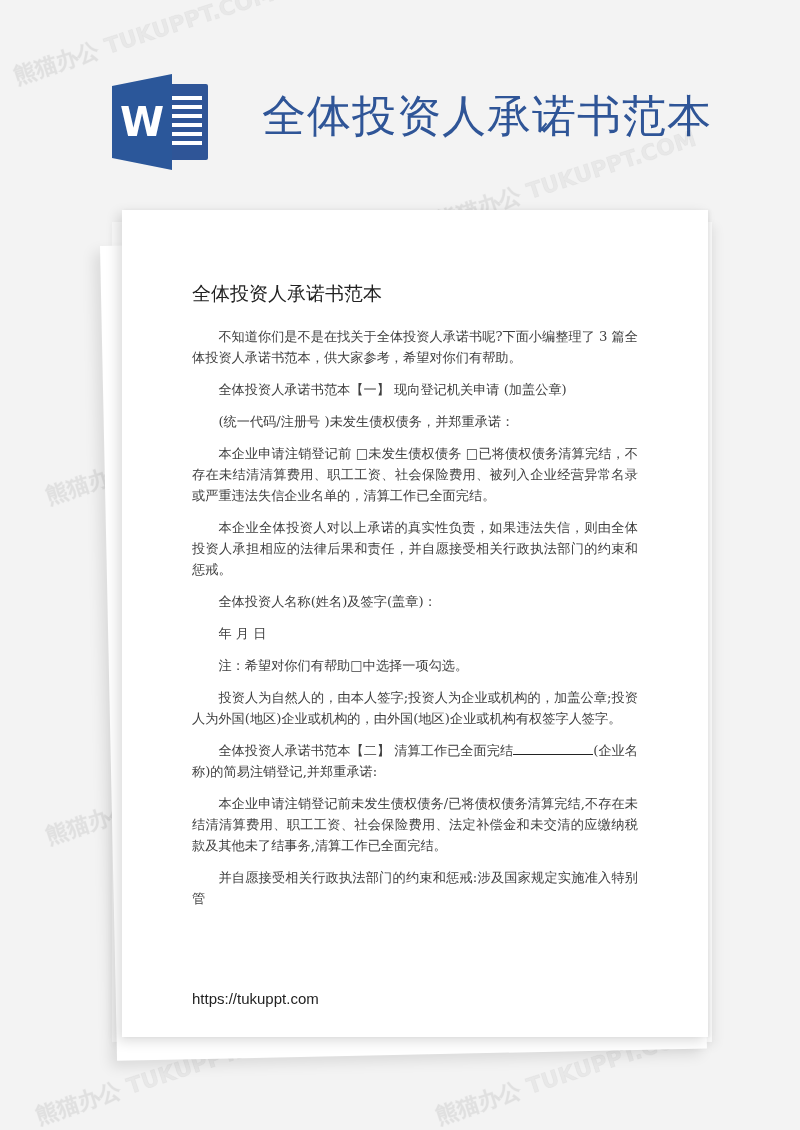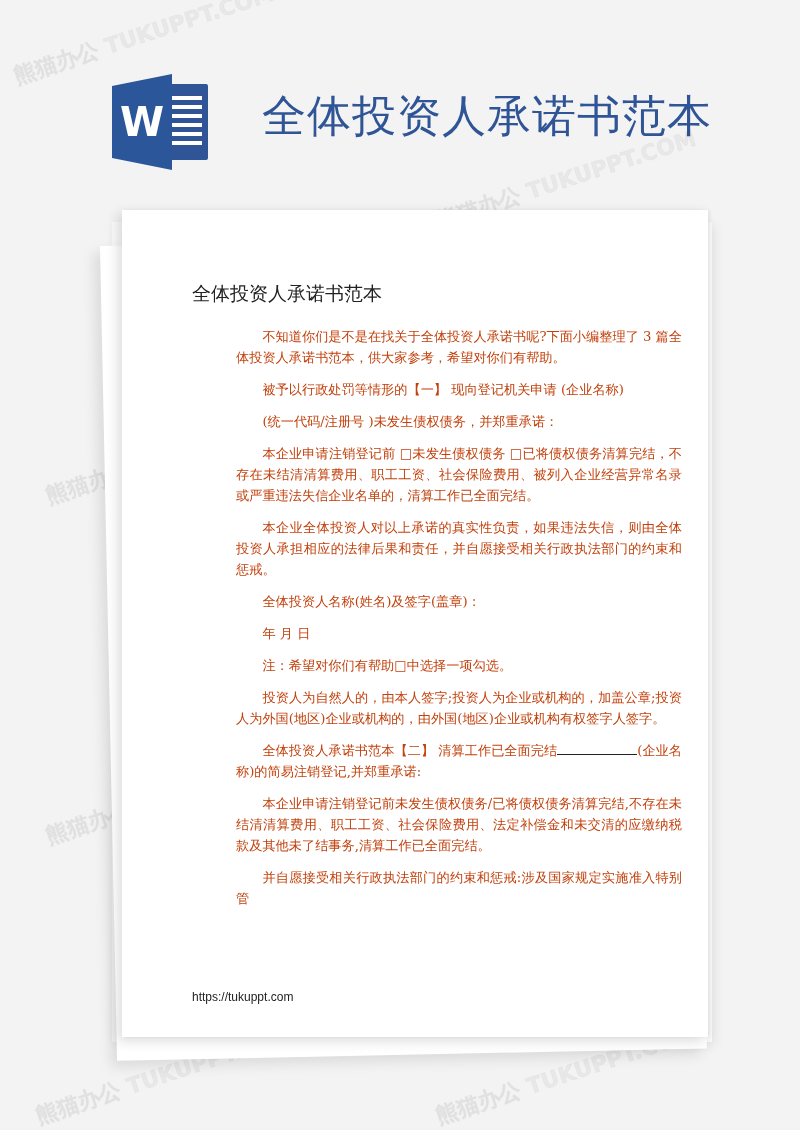--- a/index.html
+++ b/index.html
@@ -84,40 +84,39 @@
       line-height: 26px;
       color: #222;
       white-space: nowrap;
     }
     .body-text {
       position: absolute;
       left: 70px; top: 116px;
       width: 446px;
       font-size: 13.2px;
       line-height: 21px;
-      color: #c2410c;
-      margin-left: 44px;
+      color: #404040;
     }
     .body-text p {
       margin: 0 0 11px 0;
       text-indent: 2em;
       text-align: justify;
     }
     .blank {
       display: inline-block;
       width: 80px;
       border-bottom: 1.5px solid #222;
       height: 14px;
       vertical-align: baseline;
     }
     .footer-url {
       position: absolute;
       left: 70px; top: 780px;
       font-family: "Liberation Sans", "DejaVu Sans", sans-serif;
-      font-size: 12px;
+      font-size: 15px;
       color: #222;
     }
   </style>
 </head>
 <body>
 
 <div class="header">
   <div class="word-icon">
     <svg width="100" height="96" viewBox="0 0 100 96">
 
@@ -148,21 +147,21 @@
 <div class="watermark" style="left:430px; top:1060px;">熊猫办公 TUKUPPT.COM</div>
 
 <div class="back-page-2"></div>
 <div class="back-page"></div>
 
 <div class="page">
   <div class="doc-title">全体投资人承诺书范本</div>
 
   <div class="body-text">
     <p>不知道你们是不是在找关于全体投资人承诺书呢?下面小编整理了 3 篇全体投资人承诺书范本，供大家参考，希望对你们有帮助。</p>
-    <p>被予以行政处罚等情形的【一】 现向登记机关申请 (企业名称)</p>
+    <p>全体投资人承诺书范本【一】 现向登记机关申请 (加盖公章)</p>
     <p>(统一代码/注册号 )未发生债权债务，并郑重承诺：</p>
     <p>本企业申请注销登记前 □未发生债权债务 □已将债权债务清算完结，不存在未结清清算费用、职工工资、社会保险费用、被列入企业经营异常名录或严重违法失信企业名单的，清算工作已全面完结。</p>
     <p>本企业全体投资人对以上承诺的真实性负责，如果违法失信，则由全体投资人承担相应的法律后果和责任，并自愿接受相关行政执法部门的约束和惩戒。</p>
     <p>全体投资人名称(姓名)及签字(盖章)：</p>
     <p>年 月 日</p>
     <p>注：希望对你们有帮助□中选择一项勾选。</p>
     <p>投资人为自然人的，由本人签字;投资人为企业或机构的，加盖公章;投资人为外国(地区)企业或机构的，由外国(地区)企业或机构有权签字人签字。</p>
     <p><span>全体投资人承诺书范本【二】 清算工作已全面完结</span><span class="blank"></span><span>(企业名称)的简易注销登记,并郑重承诺:</span></p>
     <p>本企业申请注销登记前未发生债权债务/已将债权债务清算完结,不存在未结清清算费用、职工工资、社会保险费用、法定补偿金和未交清的应缴纳税款及其他未了结事务,清算工作已全面完结。</p>
     <p>并自愿接受相关行政执法部门的约束和惩戒:涉及国家规定实施准入特别管</p>

